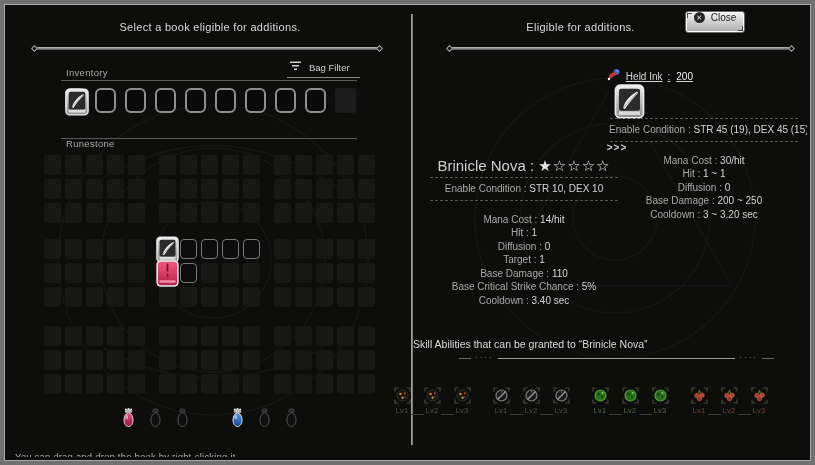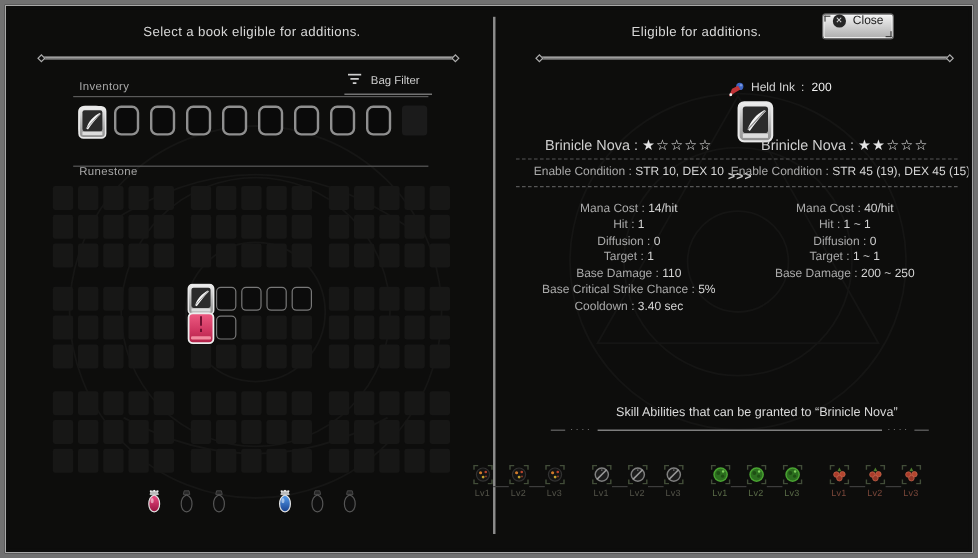--- a/index.html
+++ b/index.html
@@ -70,50 +70,50 @@
                border-radius: 3px; display: flex; justify-content: center;
                gap: 6px; font-size: 10px; color: #1d1d1d; cursor: pointer;
                box-shadow: inset 0 0 0 1px #fdfdfd; }
   .close-btn::before { content:""; position:absolute; left:1px; top:1px; width:4px; height:4px;
                border-left:1px solid #3f3f3f; border-top:1px solid #3f3f3f; }
   .close-btn::after  { content:""; position:absolute; right:1px; bottom:1px; width:4px; height:4px;
                border-right:1px solid #3f3f3f; border-bottom:1px solid #3f3f3f; }
   .close-x { width: 11px; height: 11px; border-radius: 50%; background: #262626;
              color: #e0e0e0; font-size: 7px; line-height: 11px; text-align: center; }
 
-  .held-ink { position: absolute; top: 60px; right: 55px; display: flex; align-items: flex-start;
-              gap: 5px; font-size: 10px; color: #d4d4d4; }
+  .held-ink { position: absolute; top: 60px; right: 55px; display: flex; align-items: center;
+              gap: 5px; font-size: 10px; color: #d4d4d4; text-decoration: underline; }
   .held-ink .val { color: #f2f2f2; margin-left: 1px; }
 
   .big-book { position: absolute; left: 201px; top: 76px; }
 
   .col { position: absolute; top: 106px; width: 190px; text-align: center; }
   .col-cur { left: 16px; } .col-up { left: 196px; }
-  .stat-name { font-size: 12px; color: #cfcfcf; height: 14px; line-height: 14px; white-space: nowrap; }
+  .stat-name { font-size: 15px; color: #cfcfcf; height: 14px; line-height: 14px; white-space: nowrap; margin-top: 45px; }
   .stars { color: #e4e4e4; letter-spacing: 1px; }
   .dashline { border-top: 1px dashed #565656; margin: 4px 1px; }
   .stat-gap { height: 8px; }
   .stat-line { font-size: 10px; height: 13.5px; line-height: 13.5px; color: #a9a9a9; white-space: nowrap; }
   .stat-line .val { color: #d5d5d5; }
   .red { color: #a84440; }
   .arrow { position: absolute; left: 190px; top: 134px; width: 28px; text-align: center;
            color: #cfcfcf; font-size: 10px; font-weight: bold; letter-spacing: 1px; }
 
-  .skill-title { position: absolute; top: 330px; left: 0; width: 100%; text-align: right;
+  .skill-title { position: absolute; top: 330px; left: 0; width: 100%; text-align: left;
                  font-size: 10.5px; color: #dadada; }
   .skill-div { position: absolute; top: 348px; left: 46px; width: 315px;
                display: flex; align-items: center; gap: 4px; }
   .skill-div .ln-s { width: 12px; height: 1px; background: #666; }
   .skill-div .dots { color: #7a7a7a; font-size: 8px; letter-spacing: 2px; line-height: 4px; }
   .skill-div .ln { flex: 1; height: 1px; background: #9b9b9b; }
   .remaining { position: absolute; top: 356px; left: 0; width: 100%; text-align: center;
                font-size: 9.5px; color: #c4c4c4; }
   .ability-row { position: absolute; top: 379px; left: 0; width: 100%;
                  display: flex; justify-content: center; gap: 22px; }
-  .ability-group { display: flex; align-items: center; }
+  .ability-group { display: flex; align-items: flex-end; }
   .ability-node { display: flex; flex-direction: column; align-items: center; width: 17px; }
   .ability-node .icon { width: 17px; height: 17px; }
   .ability-node .lv { margin-top: 2px; font-size: 7.5px; letter-spacing: .2px; }
   .conn { width: 13px; height: 1px; background: #3d3d3d; margin-top: 8px; }
 </style>
 </head>
 <body>
 
 <div class="window">
 <div class="content">
@@ -470,20 +470,21 @@
                 <path d="M4.5 1 h4 l0.7 3 h-5.4 Z" fill="#262626" stroke="#4a4a4a" stroke-width="0.8"></path>
                 <path d="M6.5 4.5 C9.5 5.5 11 8.5 11 12 C11 16 9 18.5 6.5 18.5 C4 18.5 2 16 2 12 C2 8.5 3.5 5.5 6.5 4.5 Z" fill="#0f0f0f" stroke="#555" stroke-width="1"></path>
               </svg></span>
             <span class="charm"><svg width="13" height="21" viewBox="0 0 13 21">
                 <path d="M4.5 1 h4 l0.7 3 h-5.4 Z" fill="#262626" stroke="#4a4a4a" stroke-width="0.8"></path>
                 <path d="M6.5 4.5 C9.5 5.5 11 8.5 11 12 C11 16 9 18.5 6.5 18.5 C4 18.5 2 16 2 12 C2 8.5 3.5 5.5 6.5 4.5 Z" fill="#0f0f0f" stroke="#555" stroke-width="1"></path>
               </svg></span>
           </div>
         </div>
 
+    <div class="status">You can drag and drop the book by right-clicking it.</div>
   </div>
 
   <div class="v-divider"></div>
 
   <div class="panel-right">
     <svg class="bg-orn" width="402" height="457">
       <g fill="none" stroke="#151514" stroke-width="1.5">
         <circle cx="202" cy="210" r="140"></circle>
         <circle cx="202" cy="210" r="95"></circle>
         <circle cx="202" cy="210" r="42"></circle>
@@ -542,30 +543,29 @@
           <div class="stat-line"><span>Mana Cost : </span><span class="val">14/hit</span></div>
           <div class="stat-line"><span>Hit : </span><span class="val">1</span></div>
           <div class="stat-line"><span>Diffusion : </span><span class="val">0</span></div>
           <div class="stat-line"><span>Target : </span><span class="val">1</span></div>
           <div class="stat-line"><span>Base Damage : </span><span class="val">110</span></div>
           <div class="stat-line"><span>Base Critical Strike Chance : </span><span class="val">5%</span></div>
           <div class="stat-line"><span>Cooldown : </span><span class="val">3.40 sec</span></div>
         </div>
     <div class="arrow">&gt;&gt;&gt;</div>
     <div class="col col-up">
-          <div class="stat-name">Brinicle Nova : <span class="stars">★★☆☆☆</span></div>
           <div class="dashline"></div>
           <div class="stat-line"><span>Enable Condition : </span><span class="val">STR </span><span class="val red">45</span><span class="val"> (19),  DEX </span><span class="val red">45</span><span class="val"> (15)</span></div>
           <div class="dashline"></div>
           <div class="stat-gap"></div>
-          <div class="stat-line"><span>Mana Cost : </span><span class="val">40/hit</span></div>
+          <div class="stat-line"><span>Mana Cost : </span><span class="val">30/hit</span></div>
           <div class="stat-line"><span>Hit : </span><span class="val">1 ~ 1</span></div>
           <div class="stat-line"><span>Diffusion : </span><span class="val">0</span></div>
-          <div class="stat-line"><span>Target : </span><span class="val">1 ~ 1</span></div>
           <div class="stat-line"><span>Base Damage : </span><span class="val">200 ~ 250</span></div>
+          <div class="stat-line"><span>Cooldown : </span><span class="val">3 ~ 3.20 sec</span></div>
         </div>
 
     <div class="skill-title">Skill Abilities that can be granted to “Brinicle Nova”</div>
 
     <div class="skill-div">
       <span class="ln-s"></span>
           <span class="dots">····</span>
           <span class="ln"></span>
           <span class="dots">····</span>
           <span class="ln-s"></span>

